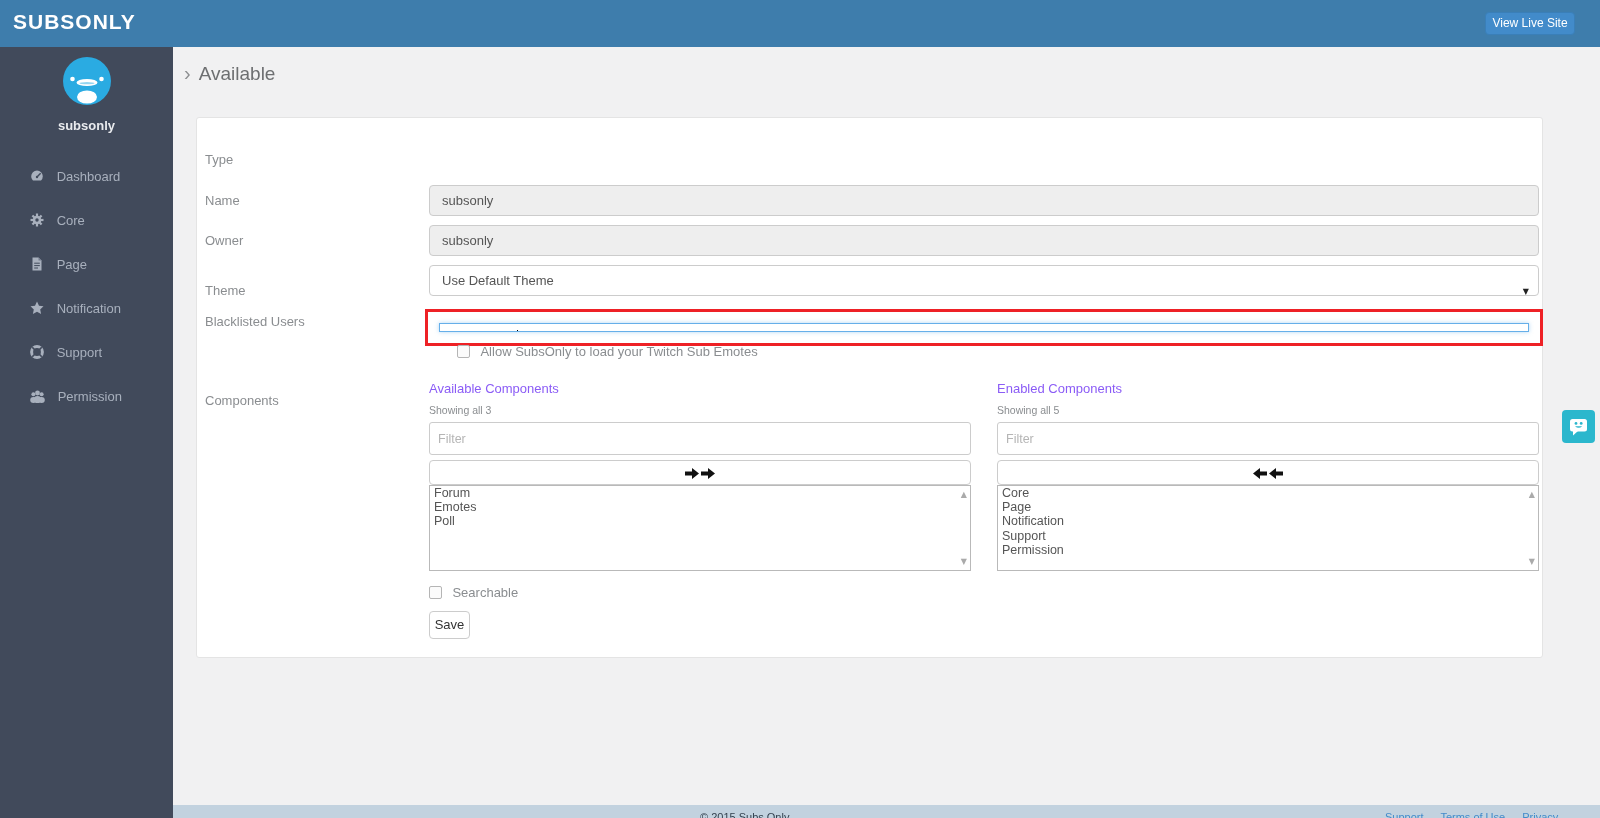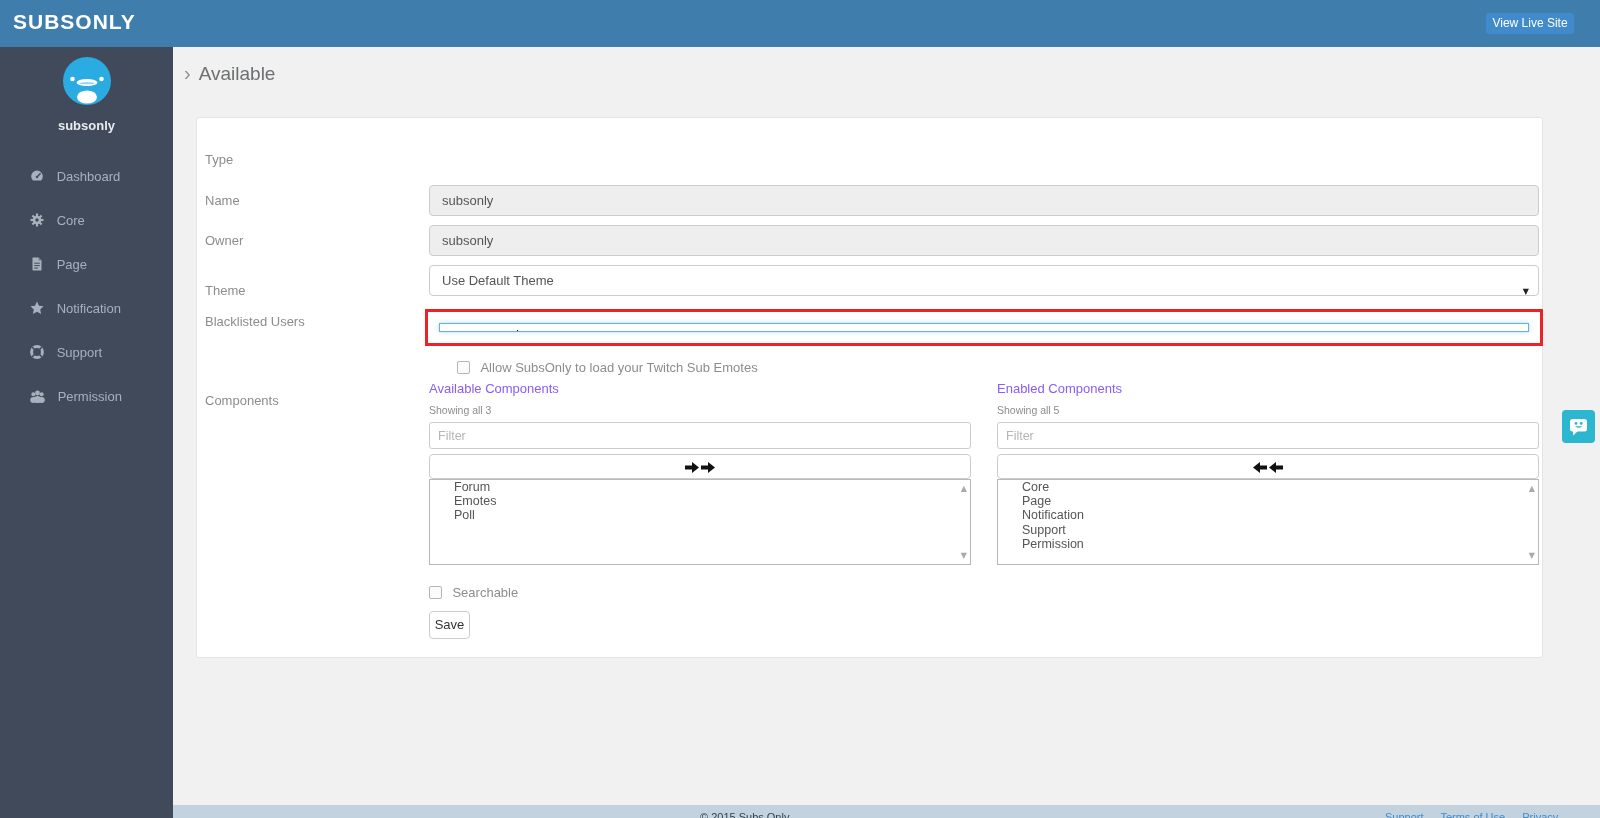--- a/index.html
+++ b/index.html
@@ -37,26 +37,26 @@
   .focus-input { width:100%; height:100%; background:#fff; border:1px solid #66afe9; box-shadow:0 0 4px rgba(102,175,233,.5);
                  color:#555; font-size:13px; line-height:25px; padding-left:9px; white-space:nowrap; overflow:hidden; cursor:text; }
   .caret { display:inline-block; width:1px; height:13px; background:#000; vertical-align:-2px; margin-left:1px; }
 
   .checkbox { display:inline-block; width:13px; height:13px; background:#fbfbfb; border:1px solid #b5b5b5; border-radius:2px; vertical-align:-2px; cursor:pointer; }
   .chk-label { color:#8a8d90; font-size:13px; margin-left:6px; }
 
   .dual-col { position:absolute; top:263px; width:542px; }
   .dual-title { color:#8b5cf6; font-size:13px; }
   .dual-showing { color:#8a8d90; font-size:10.5px; margin-top:8px; }
-  .filter-input { width:100%; height:27px; border:1px solid #ccc; border-radius:3px; font-size:12.5px; color:#555; padding-left:8px;
+  .filter-input { width:100%; height:33px; border:1px solid #ccc; border-radius:3px; font-size:12.5px; color:#555; padding-left:8px;
                   margin-top:6px; outline:none; font-family:"Liberation Sans",sans-serif; }
   .filter-input::placeholder { color:#b5b5b5; }
   .arrow-bar { width:100%; height:25px; border:1px solid #ccc; border-radius:4px; background:#fff; margin-top:5px; text-align:center; cursor:pointer; }
   .arrow-bar svg { margin-top:6px; }
-  .listbox { position:relative; width:100%; height:86px; border:1px solid #b9b9b9; background:#fff; margin-top:0px; overflow:hidden; cursor:default;padding-left:20px; }
+  .listbox { position:relative; width:100%; height:86px; border:1px solid #b9b9b9; background:#fff; margin-top:0px; overflow:hidden; cursor:default; }
   .list-item { font-size:12.5px; color:#555; line-height:14.2px; padding-left:4px; }
   .sb-arrow { position:absolute; right:3px; font-family:"DejaVu Sans",sans-serif; font-size:8px; color:#aaa; }
   .sb-up { top:4px; } .sb-down { bottom:4px; }
 
   .save-btn { position:absolute; left:232px; top:493px; width:41px; height:28px; background:#fff; border:1px solid #ccc; border-radius:4px;
               color:#333; font-size:13px; text-align:center; line-height:26px; cursor:pointer; }
 
   
   .chat-tab { position:absolute; left:1562px; top:410px; width:33px; height:33px; background:#2bb7cd; border-radius:4px; z-index:40;
               text-align:center; cursor:pointer; }
@@ -176,21 +176,21 @@
       <span>Use Default Theme</span>
       <span class="select-caret">▼</span>
     </div>
 
     <div class="red-box">
       <div class="focus-input">
         <span>not-allowed</span><span class="caret"></span>
       </div>
     </div>
 
-    <div style="position:absolute; left:232px; top:240px;padding-left:28px;">
+    <div style="position:absolute; left:232px; top:224px;padding-left:28px;">
       <span class="checkbox"></span>
       <span class="chk-label">Allow SubsOnly to load your Twitch Sub Emotes</span>
     </div>
 
     <div class="dual-col" style="left:232px;">
       <div class="dual-title">Available Components</div>
       <div class="dual-showing">Showing all 3</div>
       <input class="filter-input" placeholder="Filter" style="">
       <div class="arrow-bar">
         <svg width="32" height="13" viewBox="0 0 32 13">

